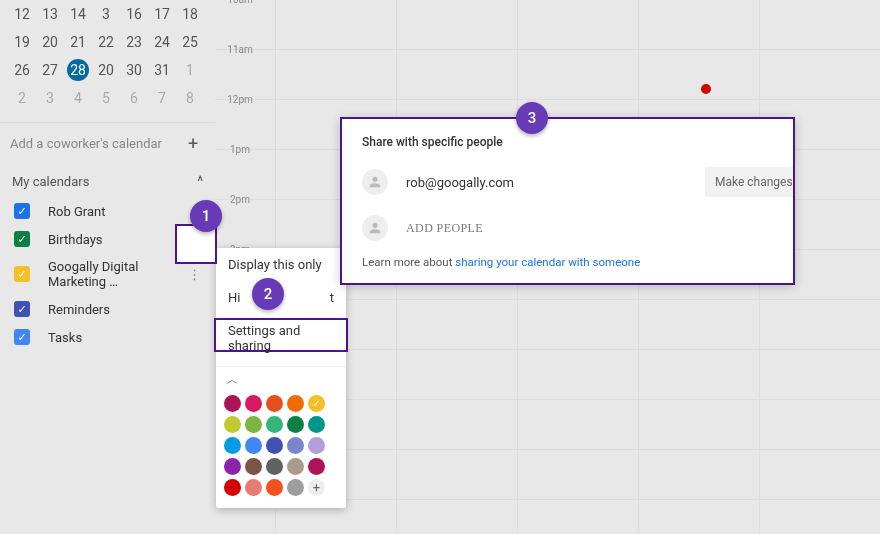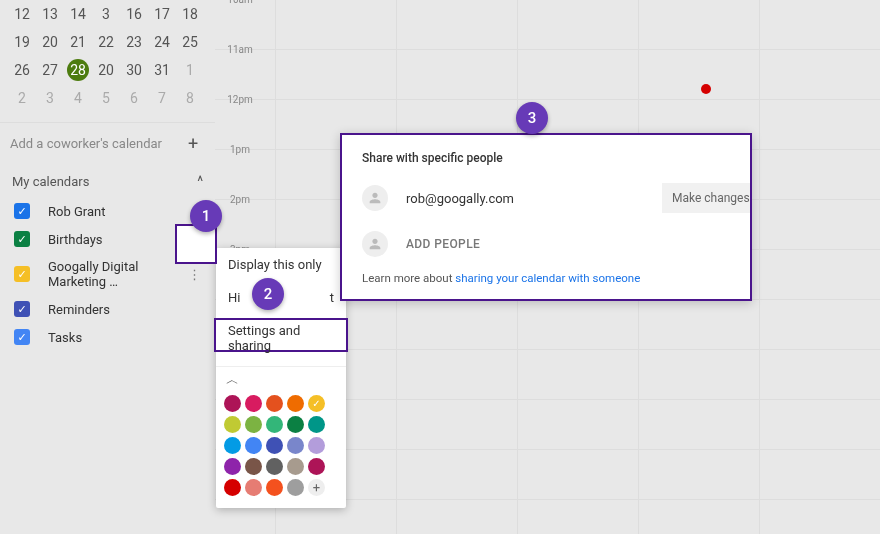--- a/index.html
+++ b/index.html
@@ -4,21 +4,21 @@
 <style>
   * { box-sizing: border-box; margin: 0; padding: 0; font-family: Roboto, Arial, sans-serif; }
   body { background: #e8e8e8; width: 880px; height: 534px; overflow: hidden; position: relative; }
 
   
   .sidebar { position: absolute; left: 0; top: 0; width: 215px; height: 534px; background: #e8e8e8; }
 
   .mini-cal { padding: 0 8px; }
   .mini-cal-row { display: flex; }
   .mini-cal-cell { width: 28px; height: 28px; display: flex; align-items: center; justify-content: center; font-size: 14px; color: #555; }
-  .mini-cal-cell.today { background: #4d7c0f; color: #fff; border-radius: 50%; width: 22px; height: 22px; margin: 3px; }
+  .mini-cal-cell.today { background: #0369a1; color: #fff; border-radius: 50%; width: 22px; height: 22px; margin: 3px; }
   .mini-cal-cell.faded { color: #aaa; }
 
   .add-cal-row { display: flex; align-items: center; padding: 8px 10px; margin-top: 10px; border-top: 1px solid #ddd; }
   .add-cal-input { flex: 1; font-size: 13px; color: #888; }
   .add-plus { width: 24px; height: 24px; display:flex; align-items:center; justify-content:center; color:#555; font-size:18px; }
 
   .section-header { display: flex; align-items: center; justify-content: space-between; padding: 10px 12px 6px; font-size: 13px; color: #555; }
   .chev { font-size: 14px; color: #555; }
 
   .cal-list { padding: 2px 0; }
@@ -41,28 +41,28 @@
   
   .daygrid { position:absolute; left:215px; top:0; right:0; bottom:0; }
   .hour-row { display:flex; height:50px; border-bottom:1px solid #ddd; position:relative; margin-left:0; }
   .hour-label { width:60px; font-size:10px; color:#888; text-align:center; padding-right:10px; position:relative; top:-6px; }
   .hour-cells { flex:1; display:flex; }
   .hour-cell { flex:1; border-left:1px solid #ddd; }
   .now-line { position:absolute; left:491px; right:281px; top:88px; height:2px; background:#d50000; z-index:5; }
   .now-line::before { content:''; position:absolute; left:-5px; top:-4px; width:10px; height:10px; border-radius:50%; background:#d50000; }
 
   
-  .share-panel { position:absolute; left:340px; top:133px; width:412px; background:#fff; border:2px solid #4a148c; z-index:45; padding:16px 20px 14px; box-shadow:0 2px 10px rgba(0,0,0,.2); }
+  .share-panel { position:absolute; left:340px; top:117px; width:455px; background:#fff; border:2px solid #4a148c; z-index:45; padding:16px 20px 14px; box-shadow:0 2px 10px rgba(0,0,0,.2); }
   .share-title { font-size:12px; font-weight:500; margin-bottom:18px; color:#333; }
   .share-row { display:flex; align-items:center; margin-bottom:14px;margin-top:20px; }
   .share-avatar { width:26px; height:26px; border-radius:50%; background:#eee; display:flex; align-items:center; justify-content:center; margin-right:18px; }
   .share-avatar svg { width:16px; height:16px; fill:#bbb; }
   .share-email { flex:1; font-size:13px; color:#333; }
   .share-role { position:absolute; right:0; top:48px; background:#f1f1f1; padding:8px 10px; font-size:12px; color:#666; width:88px; overflow:hidden; white-space:nowrap; }
-  .share-addp { font-size:12px; letter-spacing:.4px; color:#777; font-weight:500; }
+  .share-addp { font-size:12px; letter-spacing:.4px; color:#777; font-weight:500;font-family:Liberation Serif, serif; }
   .share-footer { font-size:11.5px; color:#555; margin-top:8px; }
   .share-footer a { color:#1a73e8; text-decoration:none; }
 </style>
 </head>
 <body>
 
 <div class="sidebar">
   <div class="mini-cal" id="mini-cal">
       <div class="mini-cal-row">
         <div class="mini-cal-cell">12</div>

